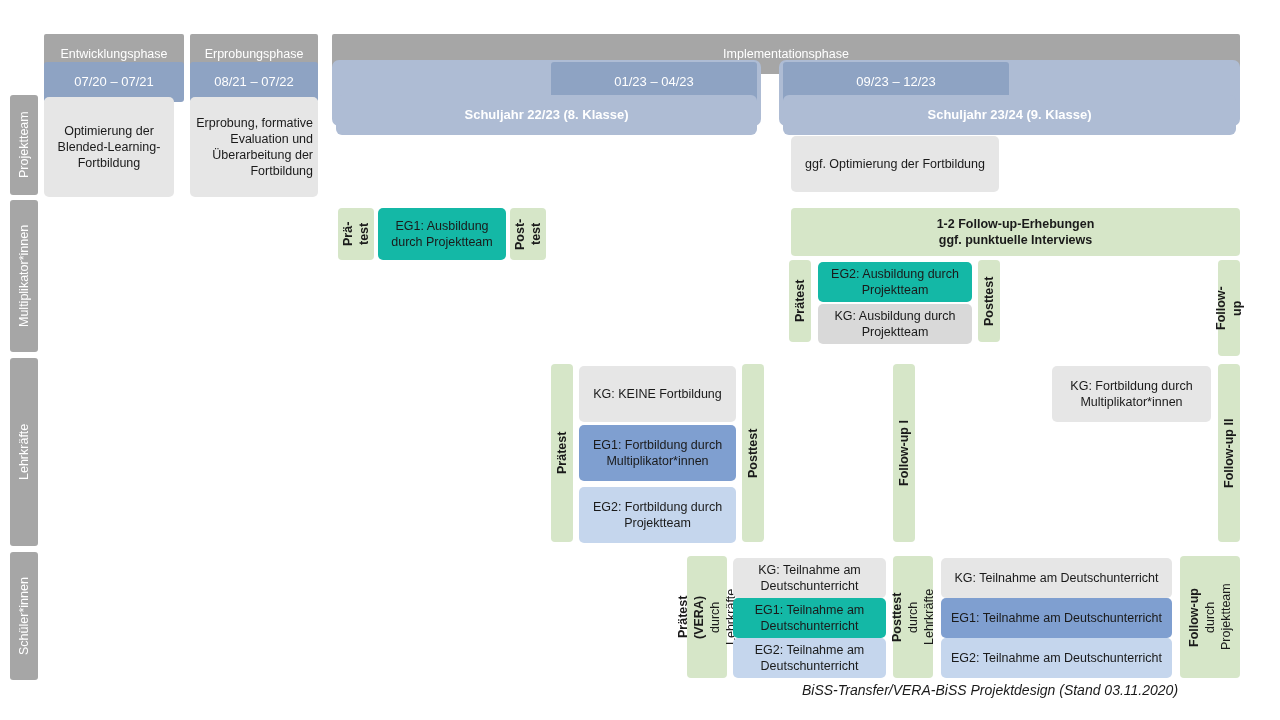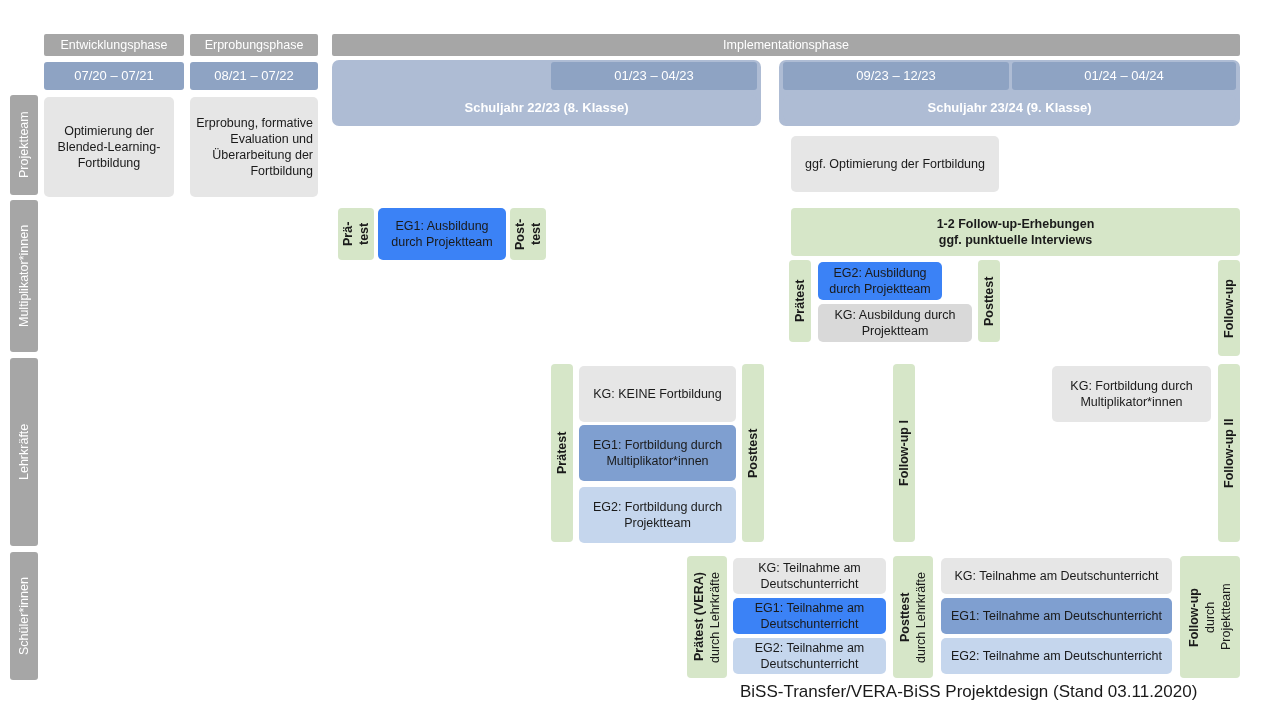--- a/index.html
+++ b/index.html
@@ -22,21 +22,21 @@
   }
   .box {
     position: absolute;
     box-sizing: border-box;
     display: flex;
     align-items: center;
     justify-content: center;
     text-align: center;
     border-radius: 4px;
     line-height: 1.28;
-    padding: 4px 5px;
+    padding: 20px 5px;
   }
   
   .phase-head {
     background: #a6a6a6;
     color: #ffffff;
     font-size: 12.5px;
     border-radius: 2px;
   }
   .date-band {
     background: #8ea3c3;
@@ -69,21 +69,21 @@
     background: #e6e6e6;
     color: #1a1a1a;
     border-radius: 5px;
   }
   .grey-d {
     background: #d9d9d9;
     color: #1a1a1a;
     border-radius: 5px;
   }
   .blue-mid {
-    background: #3b82f6;
+    background: #14b8a6;
     color: #1a1a1a;
     border-radius: 5px;
   }
   .blue-strong {
     background: #7f9fd0;
     color: #1a1a1a;
     border-radius: 5px;
   }
   .blue-light {
     background: #c5d6ed;
@@ -105,44 +105,44 @@
     transform: rotate(180deg);
   }
   .green-v .sub {
     font-weight: normal;
   }
   .vstack {
     flex-direction: column;
   }
   .footer {
     position: absolute;
-    font-size: 17px;
-    color: #1a1a1a;
-    text-align: left;
+    font-style: italic;
+    font-size: 14px;
+    color: #1a1a1a;
+    text-align: center;
   }
 </style>
 </head>
 <body>
 
 <div id="stage">
 
   <div class="box phase-head" style="left:44px; top:34px; width:140px; height:22px;">Entwicklungsphase</div>
   <div class="box phase-head" style="left:190px; top:34px; width:128px; height:22px;">Erprobungsphase</div>
   <div class="box phase-head" style="left:332px; top:34px; width:908px; height:22px;">Implementationsphase</div>
 
   <div class="box date-band" style="left:44px; top:62px; width:140px; height:28px;">07/20 – 07/21</div>
   <div class="box date-band" style="left:190px; top:62px; width:128px; height:28px;">08/21 – 07/22</div>
 
   <div class="schuljahr-wrap" style="left:332px; top:60px; width:429px; height:66px;"></div>
   <div class="box date-band" style="left:551px; top:62px; width:206px; height:28px;">01/23 – 04/23</div>
   <div class="box schuljahr" style="left:336px; top:95px; width:421px; height:26px;">Schuljahr 22/23 (8. Klasse)</div>
 
   <div class="schuljahr-wrap" style="left:779px; top:60px; width:461px; height:66px;"></div>
   <div class="box date-band" style="left:783px; top:62px; width:226px; height:28px;">09/23 – 12/23</div>
-  <div class="box date-band" style="left:1012px; top:62px; width:224px; height:28px;">01/24 – 04/24</div>
   <div class="box schuljahr" style="left:783px; top:95px; width:453px; height:26px;">Schuljahr 23/24 (9. Klasse)</div>
 
   <div class="box rowlabel" style="left:10px; top:95px; width:28px; height:100px;">Projektteam</div>
   <div class="box rowlabel" style="left:10px; top:200px; width:28px; height:152px;">Multiplikator*innen</div>
   <div class="box rowlabel" style="left:10px; top:358px; width:28px; height:188px;">Lehrkräfte</div>
   <div class="box rowlabel" style="left:10px; top:552px; width:28px; height:128px;">Schüler*innen</div>
 
   <div class="box grey" style="left:44px; top:97px; width:130px; height:100px;">Optimierung der Blended-Learning-Fortbildung</div>
   <div class="box grey" style="left:190px; top:97px; width:128px; height:100px;text-align:right;">Erprobung, formative Evaluation und Überarbeitung der Fortbildung</div>
   <div class="box grey" style="left:791px; top:136px; width:208px; height:56px;">ggf. Optimierung der Fortbildung</div>
@@ -150,21 +150,21 @@
   <div class="box green-v" style="left:338px; top:208px; width:36px; height:52px;">Prä-test</div>
   <div class="box blue-mid" style="left:378px; top:208px; width:128px; height:52px;">EG1: Ausbildung durch Projektteam</div>
   <div class="box green-v" style="left:510px; top:208px; width:36px; height:52px;">Post-test</div>
 
   <div class="box green vstack" style="left:791px; top:208px; width:449px; height:48px;">
     <span>1-2 Follow-up-Erhebungen</span>
     <span>ggf. punktuelle Interviews</span>
   </div>
 
   <div class="box green-v" style="left:789px; top:260px; width:22px; height:82px;">Prätest</div>
-  <div class="box blue-mid" style="left:818px; top:262px; width:124px; height:38px;">EG2: Ausbildung durch Projektteam</div>
+  <div class="box blue-mid" style="left:818px; top:262px; width:154px; height:38px;">EG2: Ausbildung durch Projektteam</div>
   <div class="box grey-d" style="left:818px; top:304px; width:154px; height:38px;">KG: Ausbildung durch Projektteam</div>
   <div class="box green-v" style="left:978px; top:260px; width:22px; height:82px;">Posttest</div>
   <div class="box green-v" style="left:1218px; top:260px; width:22px; height:96px;">Follow-up</div>
 
   <div class="box green-v" style="left:551px; top:364px; width:22px; height:178px;">Prätest</div>
   <div class="box grey" style="left:579px; top:366px; width:157px; height:56px;">KG:  KEINE Fortbildung</div>
   <div class="box blue-strong" style="left:579px; top:425px; width:157px; height:56px;">EG1: Fortbildung durch Multiplikator*innen</div>
   <div class="box blue-light" style="left:579px; top:487px; width:157px; height:56px;">EG2: Fortbildung durch Projektteam</div>
   <div class="box green-v" style="left:742px; top:364px; width:22px; height:178px;">Posttest</div>
 

